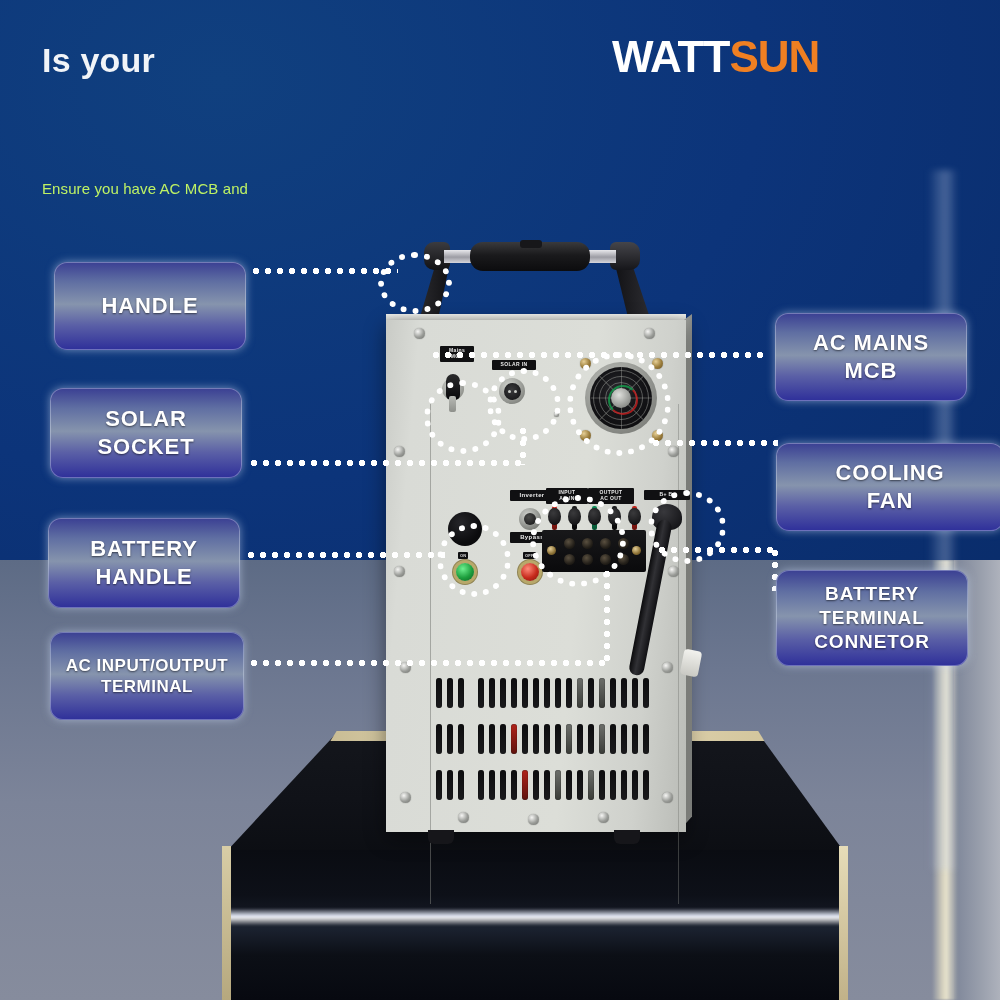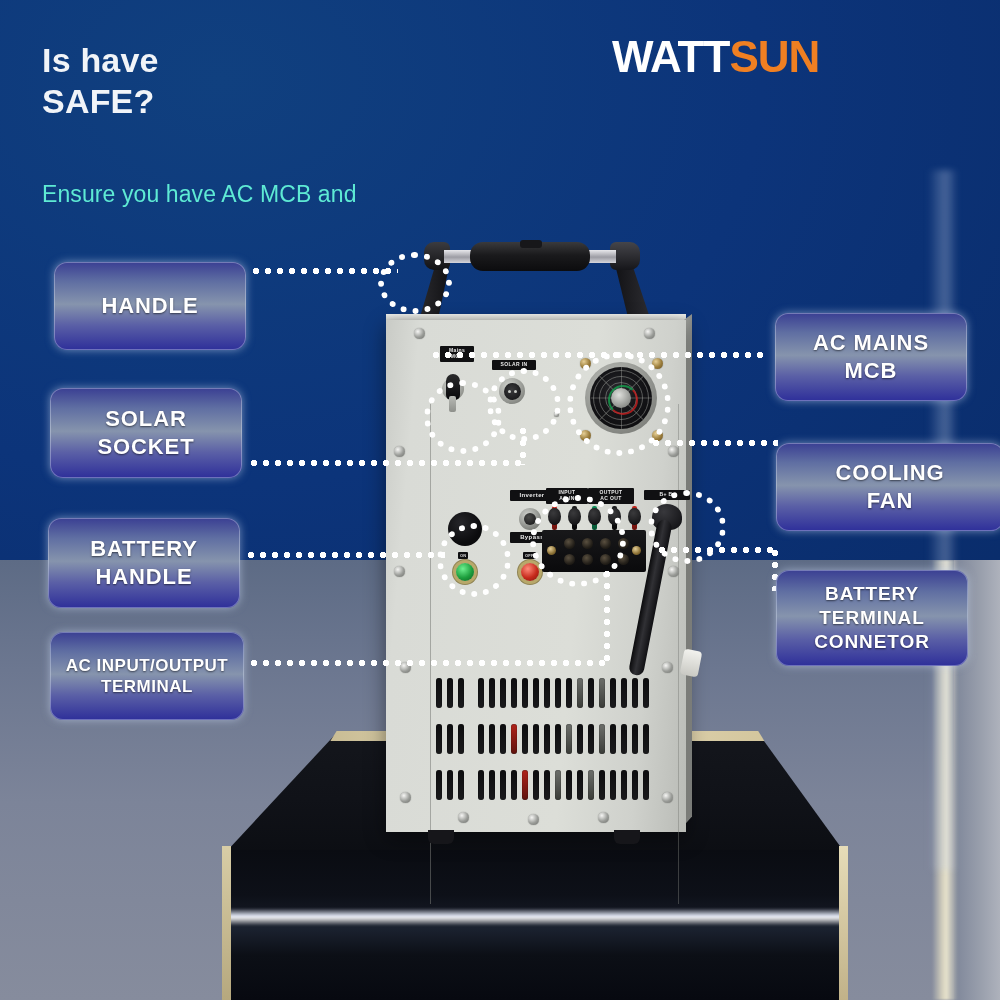--- a/index.html
+++ b/index.html
@@ -149,21 +149,21 @@
   .vent-grid{position:absolute;left:50px;top:358px;width:226px;height:138px;}
   .vent{position:absolute;width:6px;height:30px;border-radius:3px;
     background:linear-gradient(180deg,#0d0d0f,#1a1a1c);box-shadow:inset 0 0 1px #000;}
   .vent.red{background:linear-gradient(180deg,#b0231a,#5e120d);}
   .vent.grey{background:linear-gradient(180deg,#6d6f6b,#3a3c38);}
 
   
   .headline{position:absolute;left:42px;top:40px;width:470px;
     color:#f1f4f8;font-weight:700;font-size:34px;line-height:1.22;letter-spacing:.2px;}
   .subhead{position:absolute;left:42px;top:178px;width:430px;
-    color:#5eead4;font-size:23px;line-height:1.45;letter-spacing:.1px;}
+    color:#bef264;font-size:15px;line-height:1.45;letter-spacing:.1px;}
   .protects{position:absolute;left:737px;top:198px;width:250px;
     color:#f0f4fa;font-size:21px;line-height:1.3;letter-spacing:.1px;}
 
   .logo{position:absolute;left:612px;top:32px;font-size:44px;font-weight:700;letter-spacing:-1px;
     font-family:"Liberation Sans",sans-serif;}
   .logo .w{color:#ffffff;}
   .logo .s{color:#ef7f22;}
 
   
   .callout{position:absolute;border-radius:13px;
@@ -414,22 +414,21 @@
 
   <div class="dots-h" style="left:656px;top:547px;width:122px"></div>
   <div class="dots-v" style="left:772px;top:547px;height:44px"></div>
   <div class="dot-ring" style="left:648px;top:490px;width:66px;height:62px"></div>
 
   <div class="logo">
     <span class="w">WATT</span><span class="s">SUN</span>
   </div>
 
   <div class="headline">
-    <div>Is have</div>
-    <div>SAFE?</div>
+    <div>Is your</div>
   </div>
 
   <div class="subhead">
     <div>Ensure you have AC MCB and</div>
   </div>
 
 
   <div class="callout" style="left:50px;top:388px;width:192px;height:90px;font-size:22px;flex-direction:column">
     <span>SOLAR</span>
     <span>SOCKET</span>

